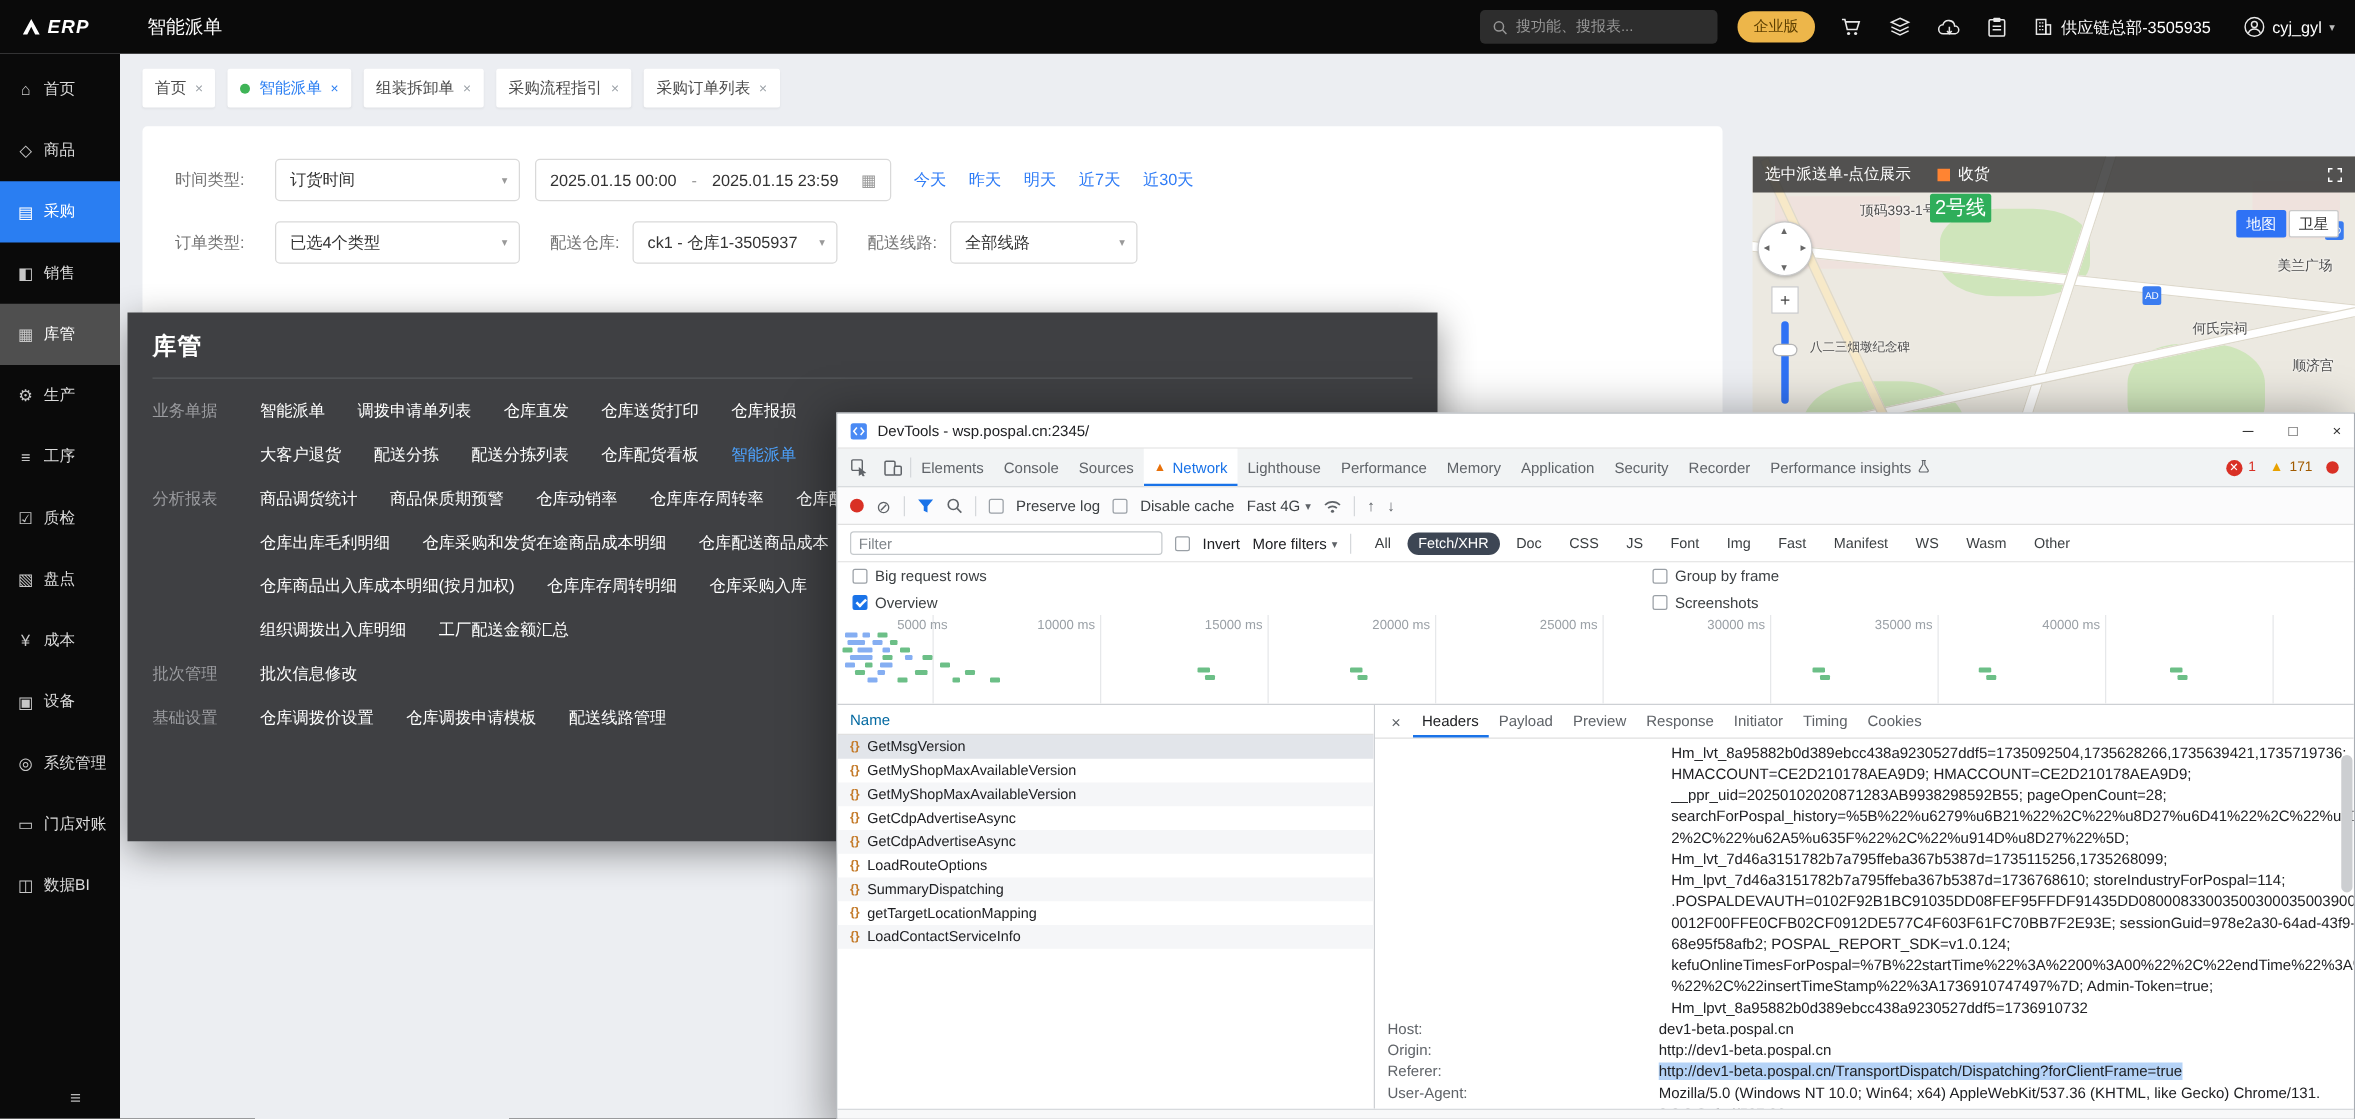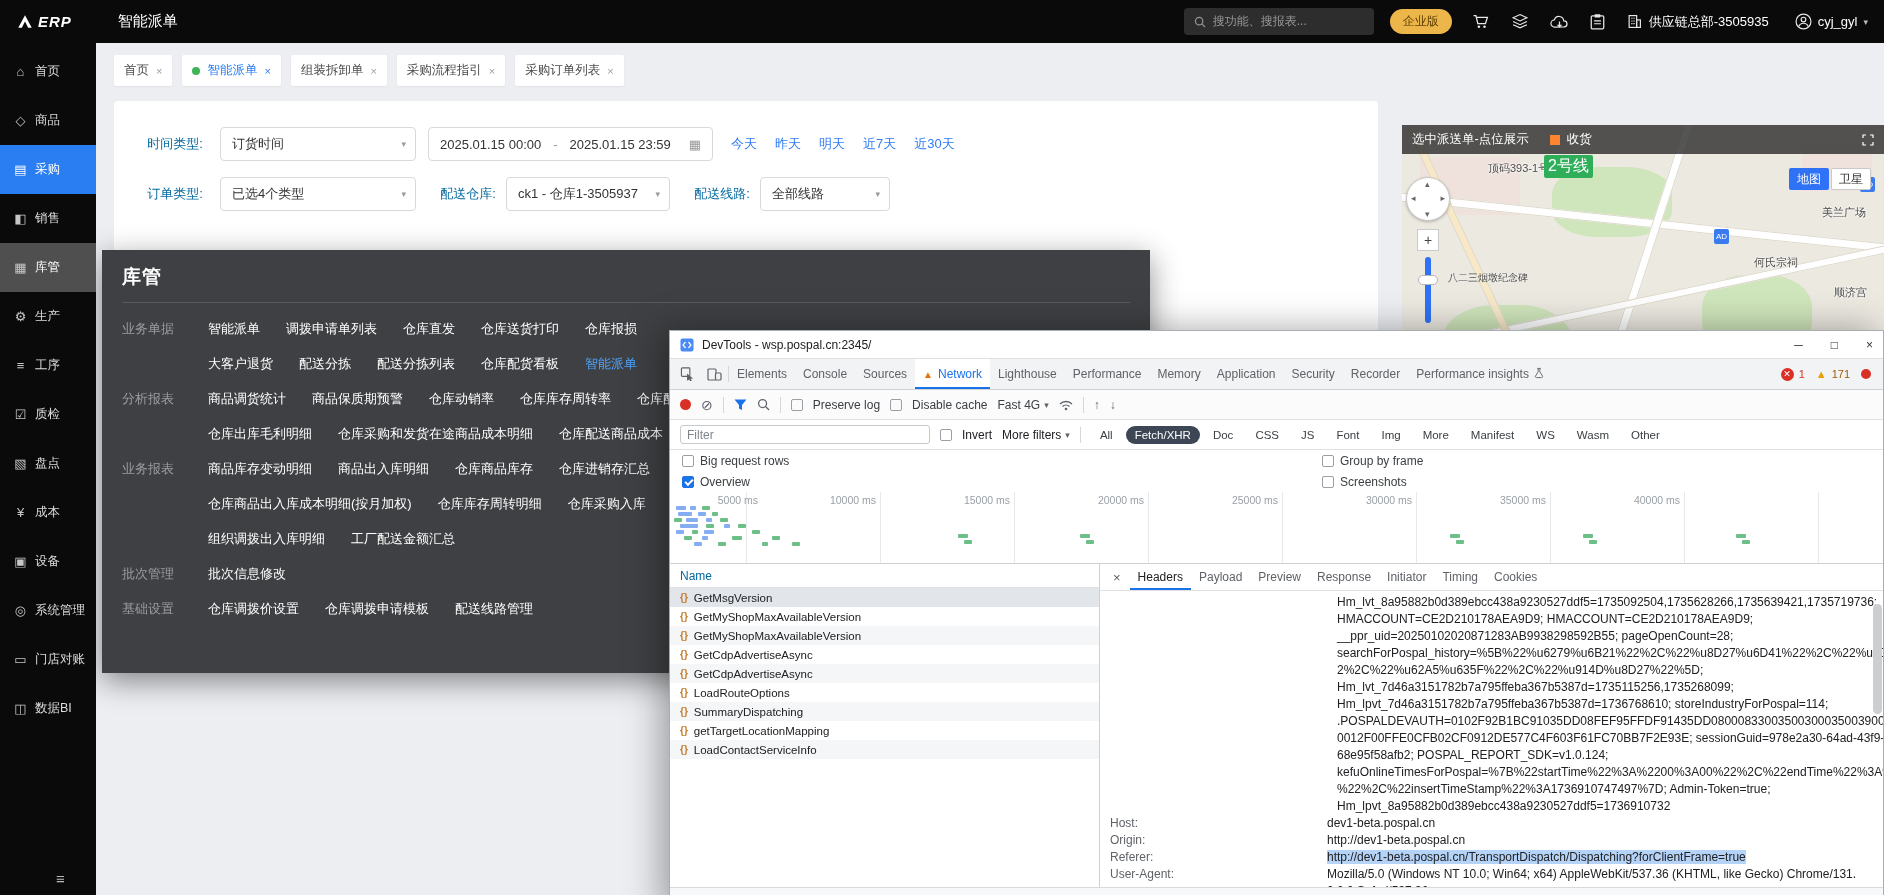--- a/index.html
+++ b/index.html
@@ -33,21 +33,21 @@
 .tabbar{position:absolute;left:114px;top:55px;display:flex;gap:10px;z-index:1}
 .ptab{background:#fff;border-radius:2px;padding:7px 10px;font-size:12.5px;color:#4a4a4a;display:flex;align-items:center;gap:7px;cursor:pointer;box-shadow:0 1px 2px rgba(0,0,0,.05)}
 .ptab .dot{width:8px;height:8px;border-radius:50%;background:#3fb457}
 .ptab.active{color:#2a7ef2}
 .tclose{color:#9aa0a6;font-size:11px}
 .ptab.active .tclose{color:#2a7ef2}
 
 
 .filter-card{position:absolute;left:114px;top:101px;width:1264px;height:560px;background:#fff;border-radius:4px;z-index:1;padding:26px 26px 0 26px}
 .f-row{display:flex;align-items:center;margin-bottom:16px}
-.f-label{width:70px;text-align:center;margin-right:10px;font-size:13px;color:#0369a1;flex:none}
+.f-label{width:70px;text-align:left;margin-right:10px;font-size:13px;color:#737373;flex:none}
 .f-label.w56{width:56px;margin-left:24px}
 .f-select{height:34px;border:1px solid #d9d9d9;border-radius:4px;background:#fff;display:flex;align-items:center;padding:0 26px 0 11px;font-size:13px;color:#333;position:relative;cursor:pointer}
 .f-select .scaret{position:absolute;right:9px;top:11px;color:#999;font-size:9px}
 .f-date{height:34px;border:1px solid #d9d9d9;border-radius:4px;display:flex;align-items:center;gap:12px;padding:0 11px;font-size:13px;color:#333;margin-left:12px;cursor:pointer}
 .cal{color:#9a9a9a;font-size:13px;margin-left:6px}
 .f-links{display:flex;gap:18px;margin-left:18px}
 .f-link{color:#2f7cf6;font-size:13px;cursor:pointer}
 
 
 .megamenu{position:absolute;left:102px;top:250px;width:1048px;height:423px;background:#3f4043;z-index:5;color:#fff;padding:14px 0 0 20px;box-shadow:0 8px 28px rgba(0,0,0,.45)}
@@ -328,21 +328,21 @@
       <div class="f-select" style="width:196px">
         <span>已选4个类型</span>
         <span class="scaret">▾</span>
       </div>
       <span class="f-label w56">配送仓库:</span>
       <div class="f-select" style="width:164px">
         <span>ck1 - 仓库1-3505937</span>
         <span class="scaret">▾</span>
       </div>
       <span class="f-label w56">配送线路:</span>
-      <div class="f-select" style="width:130px">
+      <div class="f-select" style="width:150px">
         <span>全部线路</span>
         <span class="scaret">▾</span>
       </div>
     </div>
   </div>
 
   <div class="megamenu">
     <div class="mm-title">库管</div>
     <div class="mm-div"></div>
     <div>
@@ -375,29 +375,20 @@
             <span class="mm-link">仓库库存周转率</span>
             <span class="mm-link">仓库配货统计</span>
           </div>
         </div>
         <div class="mm-row">
           <span class="mm-label"></span>
           <div class="mm-links" style="display: flex;">
             <span class="mm-link">仓库出库毛利明细</span>
             <span class="mm-link">仓库采购和发货在途商品成本明细</span>
             <span class="mm-link">仓库配送商品成本</span>
-          </div>
-        </div>
-        <div class="mm-row">
-          <span class="mm-label">业务报表</span>
-          <div class="mm-links" style="display: flex;">
-            <span class="mm-link">商品库存变动明细</span>
-            <span class="mm-link">商品出入库明细</span>
-            <span class="mm-link">仓库商品库存</span>
-            <span class="mm-link">仓库进销存汇总</span>
           </div>
         </div>
         <div class="mm-row">
           <span class="mm-label"></span>
           <div class="mm-links" style="display: flex;">
             <span class="mm-link">仓库商品出入库成本明细(按月加权)</span>
             <span class="mm-link">仓库库存周转明细</span>
             <span class="mm-link">仓库采购入库</span>
           </div>
         </div>
@@ -593,21 +584,21 @@
       </span>
       <span class="dt-sep"></span>
       <div class="pills">
           <span class="pill">All</span>
           <span class="pill active">Fetch/XHR</span>
           <span class="pill">Doc</span>
           <span class="pill">CSS</span>
           <span class="pill">JS</span>
           <span class="pill">Font</span>
           <span class="pill">Img</span>
-          <span class="pill">More</span>
+          <span class="pill">Fast</span>
           <span class="pill">Manifest</span>
           <span class="pill">WS</span>
           <span class="pill">Wasm</span>
           <span class="pill">Other</span>
         </div>
     </div>
     <div class="dt-optrow">
       <span class="cb"></span>
       <span>Big request rows</span>
       <span class="opt2">

